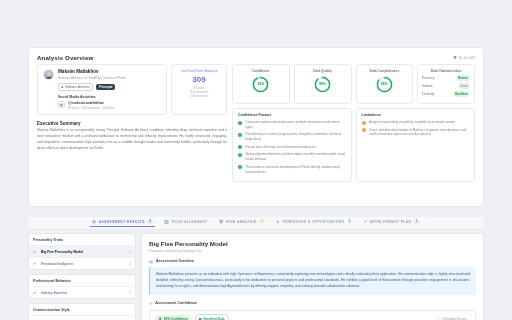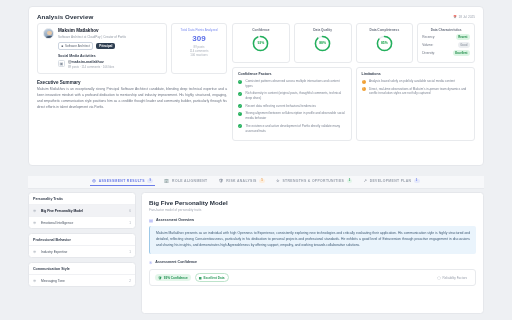--- a/index.html
+++ b/index.html
@@ -4,21 +4,21 @@
 <style>
   * { box-sizing: border-box; margin: 0; padding: 0; }
   html, body { width: 512px; height: 320px; overflow: hidden; }
   body {
     font-family: "Liberation Sans", sans-serif;
     background: #eef0f3;
     font-size: 4px;
     color: #111827;
     -webkit-font-smoothing: antialiased;
   }
-  .page { width: 512px; height: 236px; position: relative; padding: 6px 0 0 0; }
+  .page { width: 512px; height: 236px; position: relative; padding: 6px 0 0 0; margin-top: 41px; }
 
   
   .overview-card {
     position: absolute; left: 28px; top: 6px; width: 456px; height: 160px;
     background: #ffffff; border: 0.6px solid #e5e7eb; border-radius: 4px;
   }
   .ov-head { display: flex; align-items: center; justify-content: space-between; padding: 6px 8px 3px 8px; }
   .ov-title { font-size: 6.2px; font-weight: bold; letter-spacing: .1px; color: #1f2937; }
   .ov-date { display: flex; align-items: center; gap: 1.5px; font-size: 3.2px; color: #9ca3af; }
 

